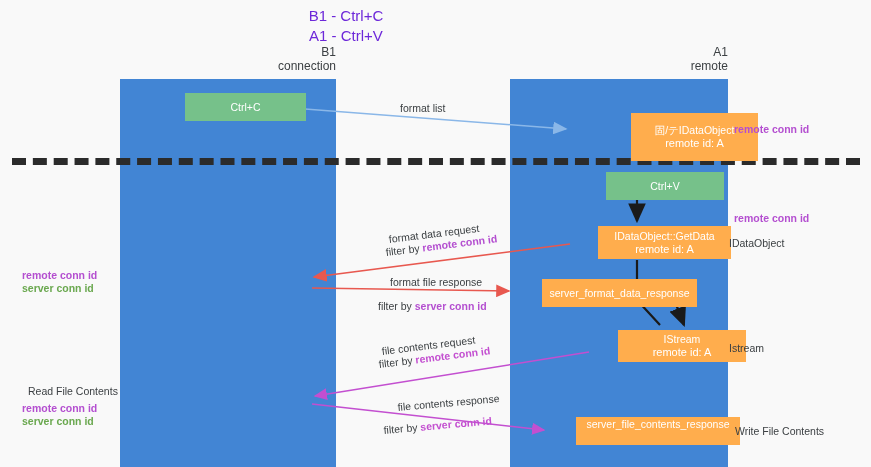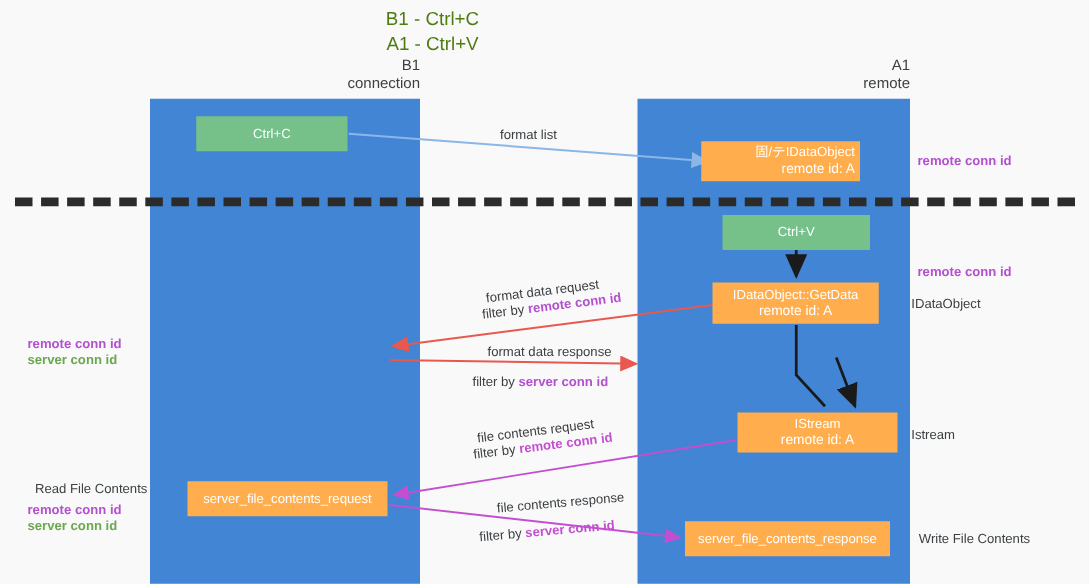--- a/index.html
+++ b/index.html
@@ -28,21 +28,21 @@
   #lane-b1 { left: 120px; top: 79px; width: 216px; height: 388px; }
   #lane-a1 { left: 510px; top: 79px; width: 218px; height: 388px; }
 
   
   #diagram-title {
     position: absolute;
     left: 0; top: 6px;
     width: 692px;
     text-align: center;
     font-size: 15px;
-    color: #4d7c0f;
+    color: #6d28d9;
     line-height: 20px;
     white-space: pre-line;
   }
   .lane-header {
     position: absolute;
     text-align: right;
     font-size: 12px;
     color: #3c4043;
     line-height: 14px;
     white-space: pre-line;
@@ -66,34 +66,35 @@
     box-sizing: border-box;
     display: flex;
     flex-direction: column;
     align-items: center;
     justify-content: center;
     font-size: 10.5px;
     color: #ffffff;
     text-align: center;
     line-height: 13px;
     padding: 14px 4px;
+    margin-left: 28px;
   }
   .node.green { background: #76c18a; }
   .node.orange { background: #ffad4d; }
   .node .sub { font-size: 11px; }
 
   #node-ctrlc  { left: 157px; top: 93px;  width: 121px; height: 27px; }
-  #node-idataobject { left: 561px; top: 113px; width: 127px; height: 32px; align-items: flex-end; }
+  #node-idataobject { left: 603px; top: 113px; width: 127px; height: 48px; }
   #node-ctrlv  { left: 578px; top: 172px; width: 118px; height: 25px; }
   #node-getdata { left: 570px; top: 226px; width: 133px; height: 33px; }
   #node-sfdreq { left: 152px; top: 267px; width: 158px; height: 26px; }
   #node-sfdresp { left: 514px; top: 279px; width: 155px; height: 25px; }
   #node-istream { left: 590px; top: 330px; width: 128px; height: 32px; }
   #node-sfcreq { left: 150px; top: 385px; width: 160px; height: 25px; }
-  #node-sfcresp { left: 548px; top: 417px; width: 164px; height: 26px; }
+  #node-sfcresp { left: 548px; top: 417px; width: 164px; height: 26px; justify-content: flex-end; }
 
   
   .label {
     position: absolute;
     font-size: 10.5px;
     color: #3c4043;
     line-height: 14px;
     white-space: nowrap;
   }
   .label.purple { color: #b44fd0; font-weight: bold; }
@@ -195,40 +196,40 @@
   <div class="node green" id="node-ctrlv">
     <span>Ctrl+V</span>
   </div>
 
   <div class="node orange" id="node-getdata">
     <span>IDataObject::GetData</span>
     <span class="sub">remote id: A</span>
   </div>
 
 
+  <div class="node orange" id="node-sfdresp">
+    <span>server_format_data_response</span>
+  </div>
 
   <div class="node orange" id="node-istream">
     <span>IStream</span>
     <span class="sub">remote id: A</span>
   </div>
 
-  <div class="node orange" id="node-sfcreq">
-    <span>server_file_contents_request</span>
-  </div>
 
   <div class="node orange" id="node-sfcresp">
     <span>server_file_contents_response</span>
   </div>
 
   <div class="label" id="lbl-format-list">format list</div>
 
   <div class="label rot" id="lbl-fdreq">format data request</div>
   <div class="label rot" id="lbl-fdreq-f"><span>filter by </span><span class="hl-purple">remote conn id</span></div>
 
-  <div class="label" id="lbl-fdresp">format data response</div>
+  <div class="label" id="lbl-fdresp">format file response</div>
   <div class="label" id="lbl-fdresp-f"><span>filter by </span><span class="hl-purple">server conn id</span></div>
 
   <div class="label rot" id="lbl-fcreq">file contents request</div>
   <div class="label rot" id="lbl-fcreq-f"><span>filter by </span><span class="hl-magenta">remote conn id</span></div>
 
   <div class="label rot" id="lbl-fcresp">file contents response</div>
   <div class="label rot" id="lbl-fcresp-f"><span>filter by </span><span class="hl-magenta">server conn id</span></div>
 
   <div class="label purple" id="lbl-remote-conn-1">remote conn id</div>
   <div class="label purple" id="lbl-remote-conn-2">remote conn id</div>

